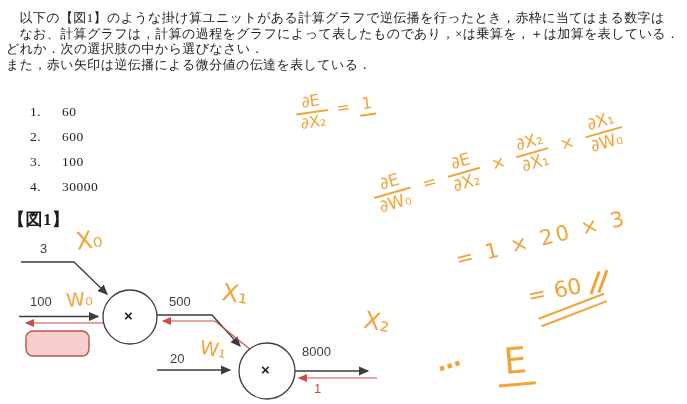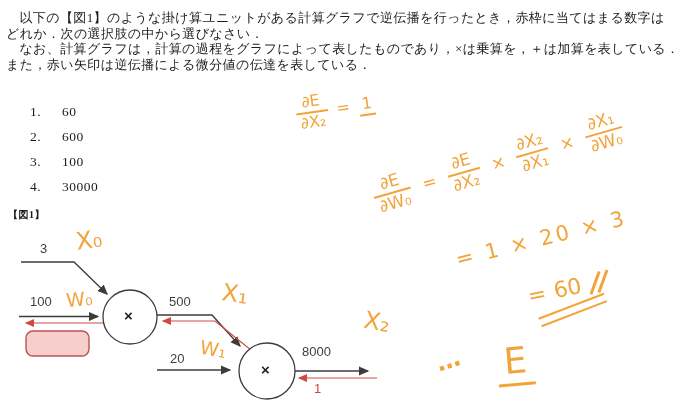--- a/index.html
+++ b/index.html
@@ -7,21 +7,21 @@
     --boxfill:#f8cecc; --boxline:#b85450; --orange:#f2a43a; --label:#3f3f3f;
   }
   html,body{margin:0;padding:0;background:#fff;}
   .page{position:relative;width:687px;height:400px;background:#ffffff;overflow:hidden;
         font-family:"Liberation Serif",serif;color:var(--ink);}
   .para{position:absolute;left:6px;top:10px;width:676px;font-size:13px;line-height:15.5px;letter-spacing:.4px;}
   .choices{position:absolute;left:0;top:100px;}
   .choice{position:absolute;font-size:13.5px;letter-spacing:.5px;}
   .choice .cnum{position:absolute;left:30px;width:22px;}
   .choice .cval{position:absolute;left:62px;white-space:nowrap;}
-  .figlabel{position:absolute;left:8px;top:208px;font-size:10px;font-weight:bold;letter-spacing:.5px;}
+  .figlabel{position:absolute;left:8px;top:208px;font-size:17px;font-weight:bold;letter-spacing:.5px;}
   .diagram-svg{position:absolute;left:0;top:0;width:687px;height:404px;pointer-events:none;}
   .dlabel{position:absolute;font-family:"Liberation Sans",sans-serif;font-size:13px;color:var(--label);white-space:nowrap;}
   .op{position:absolute;font-family:"Liberation Sans",sans-serif;font-size:15px;font-weight:bold;color:#222;}
   .redlabel{color:var(--redtxt);}
   .hw{position:absolute;color:var(--orange);font-family:"DejaVu Sans",sans-serif;white-space:nowrap;}
   .hw-var{font-size:24px;}
   .hw-sm{font-size:19px;}
   .frac{display:inline-flex;flex-direction:column;align-items:center;line-height:1.05;}
   .frac .fnum{padding:0 3px 1px;}
   .frac .fden{border-top:2px solid currentColor;padding:1px 3px 0;}
@@ -39,22 +39,22 @@
   .dots{font-size:24px;font-weight:bold;transform:rotate(-18deg);letter-spacing:2px;}
   .bigE{font-size:36px;border-bottom:3px solid var(--orange);padding:0 7px 2px;transform:rotate(-5deg);}
 </style>
 </head>
 <body>
 
 <div class="page">
 
   <div class="para">
     <div>　以下の【図1】のような掛け算ユニットがある計算グラフで逆伝播を行ったとき，赤枠に当てはまる数字は</div>
+    <div>　なお、計算グラフは，計算の過程をグラフによって表したものであり，×は乗算を，＋は加算を表している．</div>
     <div>どれか．次の選択肢の中から選びなさい．</div>
-    <div>　なお、計算グラフは，計算の過程をグラフによって表したものであり，×は乗算を，＋は加算を表している．</div>
     <div>また，赤い矢印は逆伝播による微分値の伝達を表している．</div>
   </div>
 
   <div class="choices">
     <div class="choice" style="top:4px">
       <span class="cnum">1.</span>
       <span class="cval">60</span>
     </div>
     <div class="choice" style="top:29px">
       <span class="cnum">2.</span>

